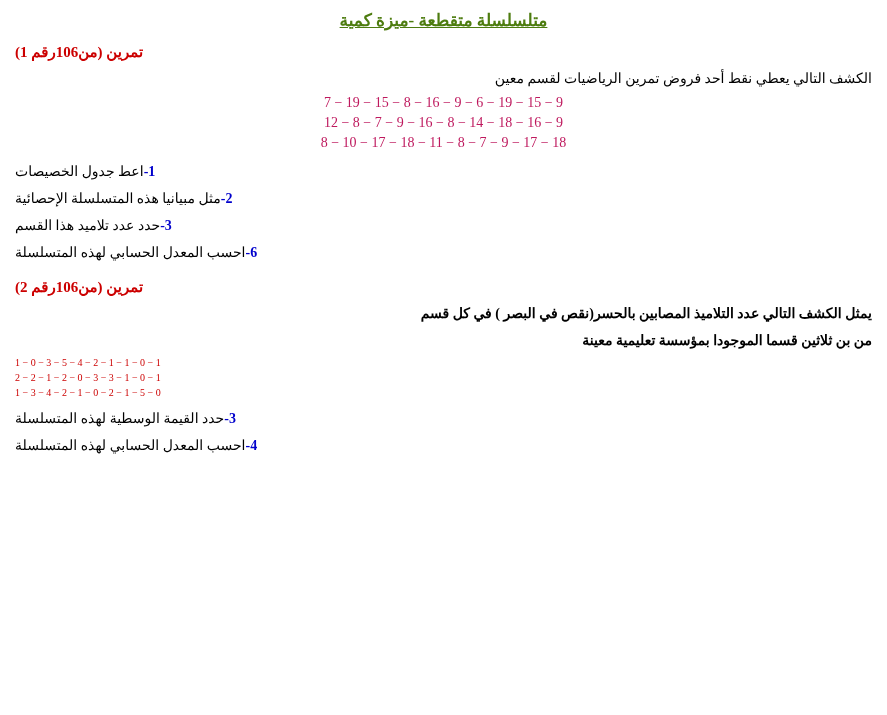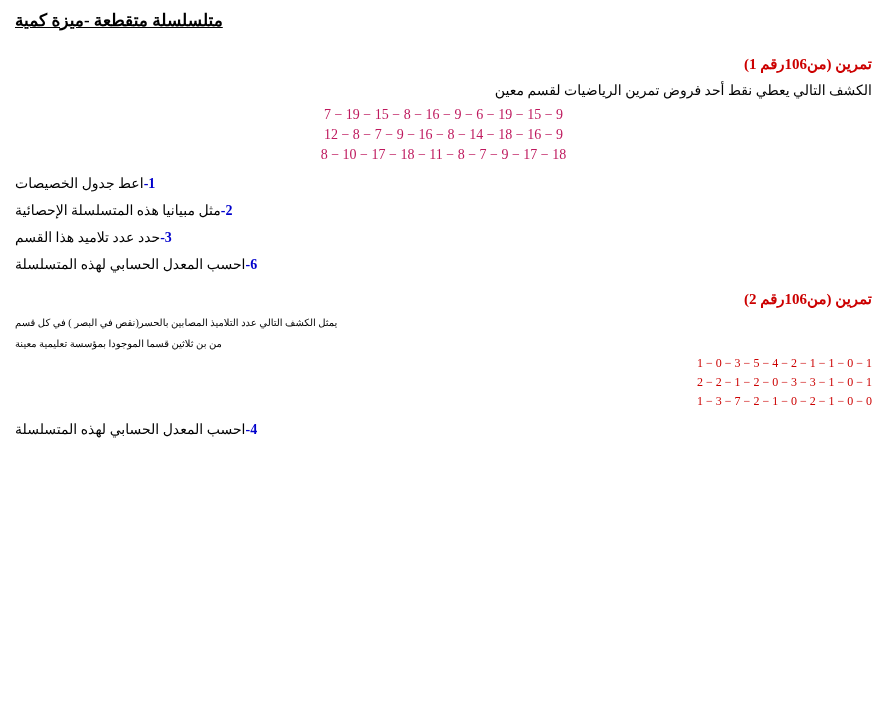--- a/index.html
+++ b/index.html
@@ -12,34 +12,34 @@
       width: 887px;
       min-height: 715px;
       background: #ffffff;
       font-family: 'Times New Roman', Times, serif;
       direction: rtl;
       unicode-bidi: bidi-override;
       padding: 10px 15px;
     }
 
     .page-title {
-      text-align: left;
-      color: #000000;
+      text-align: center;
+      color: #4d7c0f;
       font-size: 17px;
       font-weight: bold;
       text-decoration: underline;
-      margin-bottom: 24px;
+      margin-bottom: 12px;
       direction: rtl;
     }
 
     .exercise-title {
       color: #cc0000;
       font-size: 15px;
       font-weight: bold;
-      text-align: right;
+      text-align: left;
       margin-bottom: 6px;
       direction: rtl;
     }
 
     .main-text {
       color: #000000;
       font-size: 14px;
       text-align: right;
       direction: rtl;
       line-height: 1.7;
@@ -50,22 +50,22 @@
       color: #be185d;
       font-size: 14px;
       text-align: center;
       direction: ltr;
       margin-bottom: 4px;
       font-family: 'Times New Roman', Times, serif;
     }
 
     .data-line-red {
       color: #cc0000;
-      font-size: 12px;
-      text-align: right;
+      font-size: 10px;
+      text-align: left;
       direction: ltr;
       margin-bottom: 4px;
       font-family: 'Times New Roman', Times, serif;
     }
 
     .questions-block {
       margin: 8px 0 12px 0;
       direction: rtl;
     }
 
@@ -78,25 +78,26 @@
       margin-bottom: 2px;
     }
 
     .question-num {
       color: #0000cc;
       font-weight: bold;
     }
 
     .ex2-main-text {
       color: #000000;
-      font-size: 10px;
-      text-align: left;
+      font-size: 14px;
+      text-align: right;
       direction: rtl;
       line-height: 1.7;
       margin-bottom: 4px;
+      font-weight: bold;
     }
   </style>
 </head>
 <body>
 
 <div class="page-title">متلسلسلة  متقطعة -ميزة  كمية</div>
 
 <div class="exercise-title">تمرين (من106رقم 1)</div>
 
 <div class="main-text">الكشف التالي يعطي نقط أحد فروض تمرين الرياضيات لقسم معين</div>
@@ -118,17 +119,18 @@
 <div class="exercise-title">تمرين (من106رقم 2)</div>
 
 <div class="ex2-main-text">يمثل الكشف التالي عدد التلاميذ المصابين بالحسر(نقص في البصر ) في كل قسم</div>
 
 <div class="ex2-main-text">من بن ثلاثين قسما الموجودا بمؤسسة تعليمية معينة</div>
 
 <div class="data-line-red">1 − 0 − 3 − 5 − 4 − 2 − 1 − 1 − 0 − 1</div>
 
 <div class="data-line-red">2 − 2 − 1 − 2 − 0 − 3 − 3 − 1 − 0 − 1</div>
 
-<div class="data-line-red">1 − 3 − 7 − 2 − 1 − 0 − 2 − 1 − 0 − 0</div>
+<div class="data-line-red">1 − 3 − 4 − 2 − 1 − 0 − 2 − 1 − 5 − 0</div>
 
 <div class="questions-block">
+    <div class="question-item"><span class="question-num">3-</span>حدد القيمة الوسطية لهذه المتسلسلة</div>
     <div class="question-item"><span class="question-num">4-</span>احسب المعدل الحسابي لهذه المتسلسلة</div>
   </div>
 
 </body></html>

